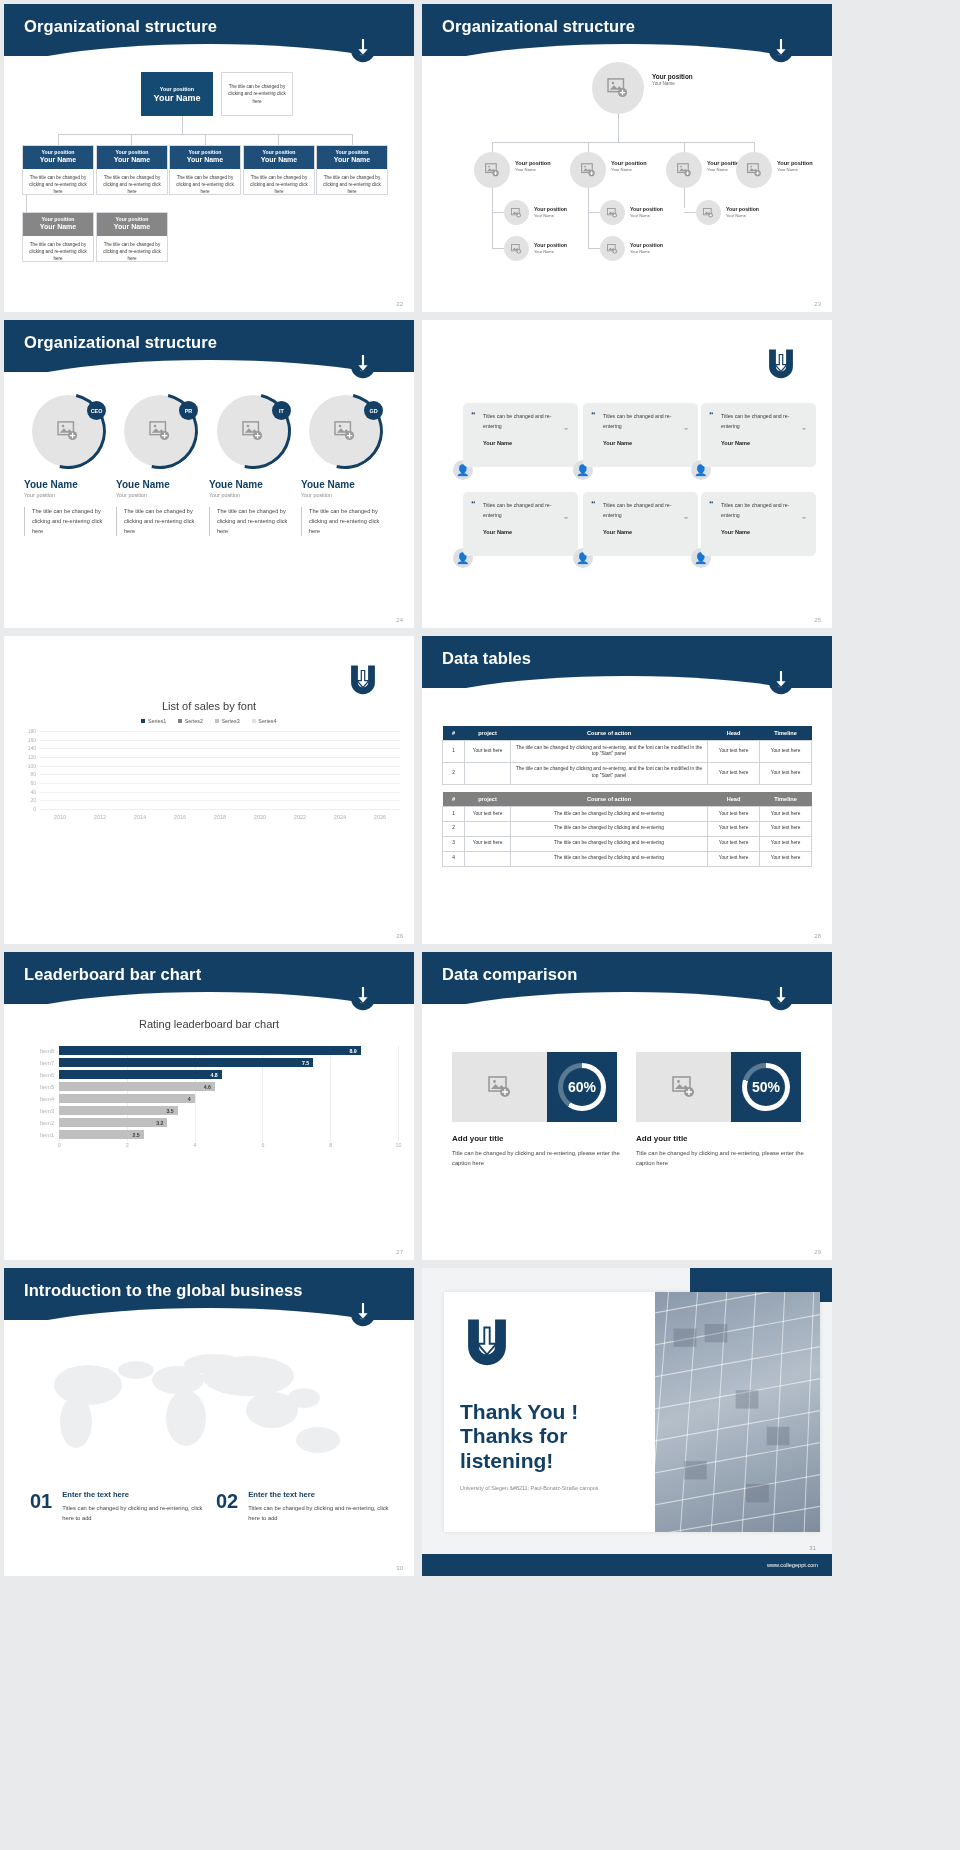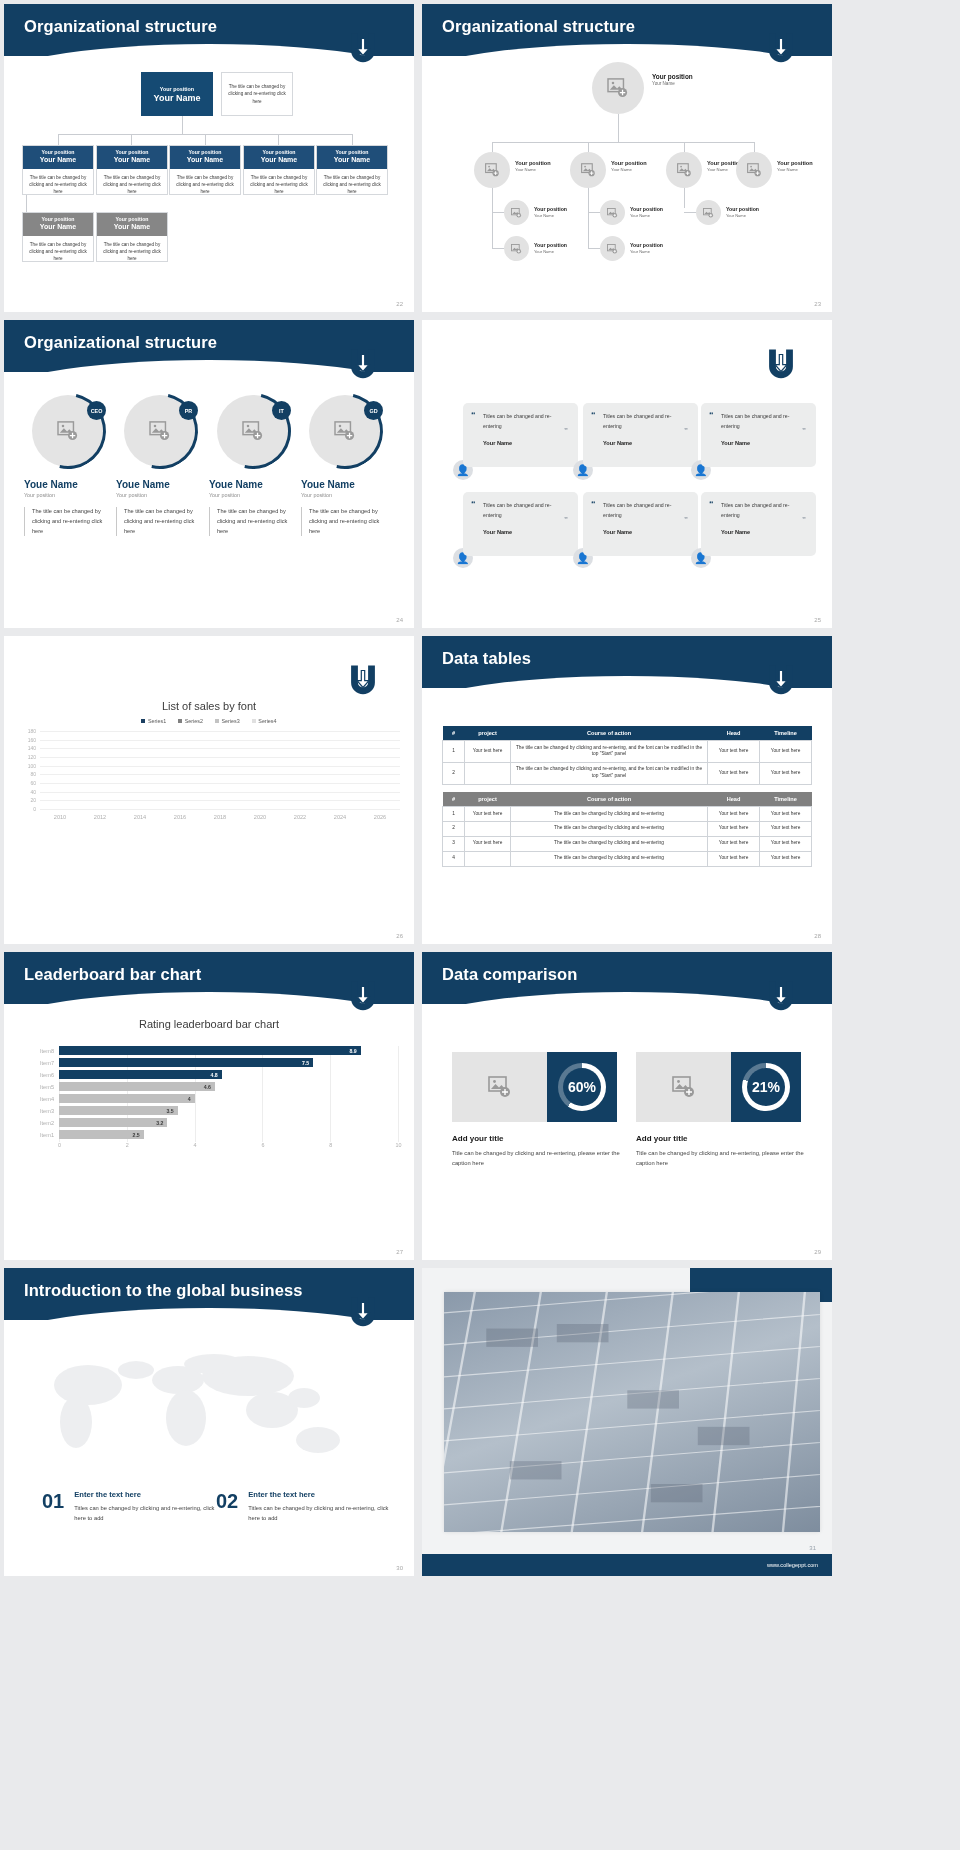--- a/index.html
+++ b/index.html
@@ -845,21 +845,21 @@
         <rect x="1" y="1" width="17" height="14" fill="none" stroke="#9a9a9a" stroke-width="1.6"></rect>
         <path d="M3 13l4.5-5 3.5 3.5 2.5-2.5 3.5 4z" fill="#9a9a9a"></path>
             <circle cx="6.5" cy="5.5" r="1.4" fill="#9a9a9a"></circle>
         <circle cx="17" cy="16" r="5" fill="#9a9a9a"></circle>
             <path d="M17 13v6M14 16h6" stroke="#fff" stroke-width="1.4"></path>
       </svg>
     </div>
     <div style="width:70px;background:#123f63;display:flex;align-items:center;justify-content:center;">
       <div class="ring" style="background:conic-gradient(#ffffff 0 80%, rgba(255,255,255,.30) 80% 100%);">
         <div style="position:absolute;inset:5px;border-radius:50%;background:#123f63;"></div>
-        <div class="val" style="position:relative;">21%</div>
+        <div class="val" style="position:relative;">50%</div>
       </div>
     </div>
   </div>
   <div style="position:absolute;left:214px;top:182px;width:170px;">
     <div style="font-size:8px;font-weight:bold;color:#1a1a1a;">Add your title</div>
     <div style="font-size:5.8px;color:#444;line-height:1.8;margin-top:5px;">Title can be changed by clicking and re-entering, please enter the caption here</div>
   </div>
 
   <div class="pagenum">29</div>
 </div>
@@ -881,21 +881,21 @@
           <ellipse cx="168" cy="78" rx="20" ry="28"></ellipse>
       <ellipse cx="230" cy="36" rx="46" ry="20"></ellipse>
           <ellipse cx="254" cy="70" rx="26" ry="18"></ellipse>
       <ellipse cx="300" cy="100" rx="22" ry="13"></ellipse>
           <ellipse cx="196" cy="24" rx="30" ry="10"></ellipse>
       <ellipse cx="118" cy="30" rx="18" ry="9"></ellipse>
           <ellipse cx="286" cy="58" rx="16" ry="10"></ellipse>
     </g>
   </svg>
 
-  <div style="position:absolute;left:38px;top:222px;display:flex;gap:10px;">
+  <div style="position:absolute;left:26px;top:222px;display:flex;gap:10px;">
     <div class="numbig">01</div>
     <div>
       <div style="font-size:7.6px;font-weight:bold;color:#123f63;">Enter the text here</div>
       <div style="font-size:5.8px;color:#444;line-height:1.8;margin-top:4px;width:152px;">Titles can be changed by clicking and re-entering, click here to add</div>
     </div>
   </div>
   <div style="position:absolute;left:212px;top:222px;display:flex;gap:10px;">
     <div class="numbig">02</div>
     <div>
       <div style="font-size:7.6px;font-weight:bold;color:#123f63;">Enter the text here</div>
@@ -904,20 +904,29 @@
   </div>
 
   <div class="pagenum">30</div>
 </div>
 
 <div class="slide" style="background:#f2f3f4;">
   <div style="position:absolute;left:0;top:0;width:100%;height:34px;background:#123f63;"></div>
   <div style="position:absolute;left:0;top:0;width:268px;height:34px;background:#f2f3f4;"></div>
 
   <div style="position:absolute;left:22px;top:24px;right:12px;bottom:44px;background:#fff;display:flex;overflow:hidden;box-shadow:0 0 4px rgba(0,0,0,.10);">
+    <div style="flex:0 0 56%;padding:22px 16px;position:relative;">
+      <svg width="54" height="54" viewBox="0 0 40 40">
+        <path d="M6 4v20a14 14 0 0 0 28 0V4h-8v20a6 6 0 0 1-12 0V4z" fill="#123f63"></path>
+        <path d="M20 30l7-8h-5V10h-4v12h-5z" fill="#fff" stroke="#123f63" stroke-width="1.4"></path>
+      </svg>
+      <div class="thanks" style="margin-top:28px;">Thank You !</div>
+      <div class="thanks">Thanks for listening!</div>
+      <div style="font-size:5.4px;color:#8a8a8a;margin-top:12px;">University of Siegen &amp;#8211; Paul-Bonatz-Straße campus</div>
+    </div>
     <div style="flex:1;position:relative;overflow:hidden;background:linear-gradient(160deg,#8a99aa 0%,#b4bfca 45%,#7e8d9e 100%);">
       <svg width="100%" height="100%" viewBox="0 0 160 210" preserveAspectRatio="none">
         <g stroke="#ffffff" stroke-opacity=".55" stroke-width="1" fill="none">
           <path d="M-10 20 L170 -10 M-10 48 L170 18 M-10 76 L170 46 M-10 104 L170 74 M-10 132 L170 102 M-10 160 L170 130 M-10 188 L170 158 M-10 214 L170 186"></path>
           <path d="M14 -10 L-6 215 M42 -10 L24 215 M70 -10 L54 215 M98 -10 L84 215 M126 -10 L114 215 M154 -10 L144 215"></path>
         </g>
         <g fill="#55616f" fill-opacity=".30">
           <rect x="18" y="32" width="22" height="16"></rect>
               <rect x="48" y="28" width="22" height="16"></rect>
           <rect x="78" y="86" width="22" height="16"></rect>

